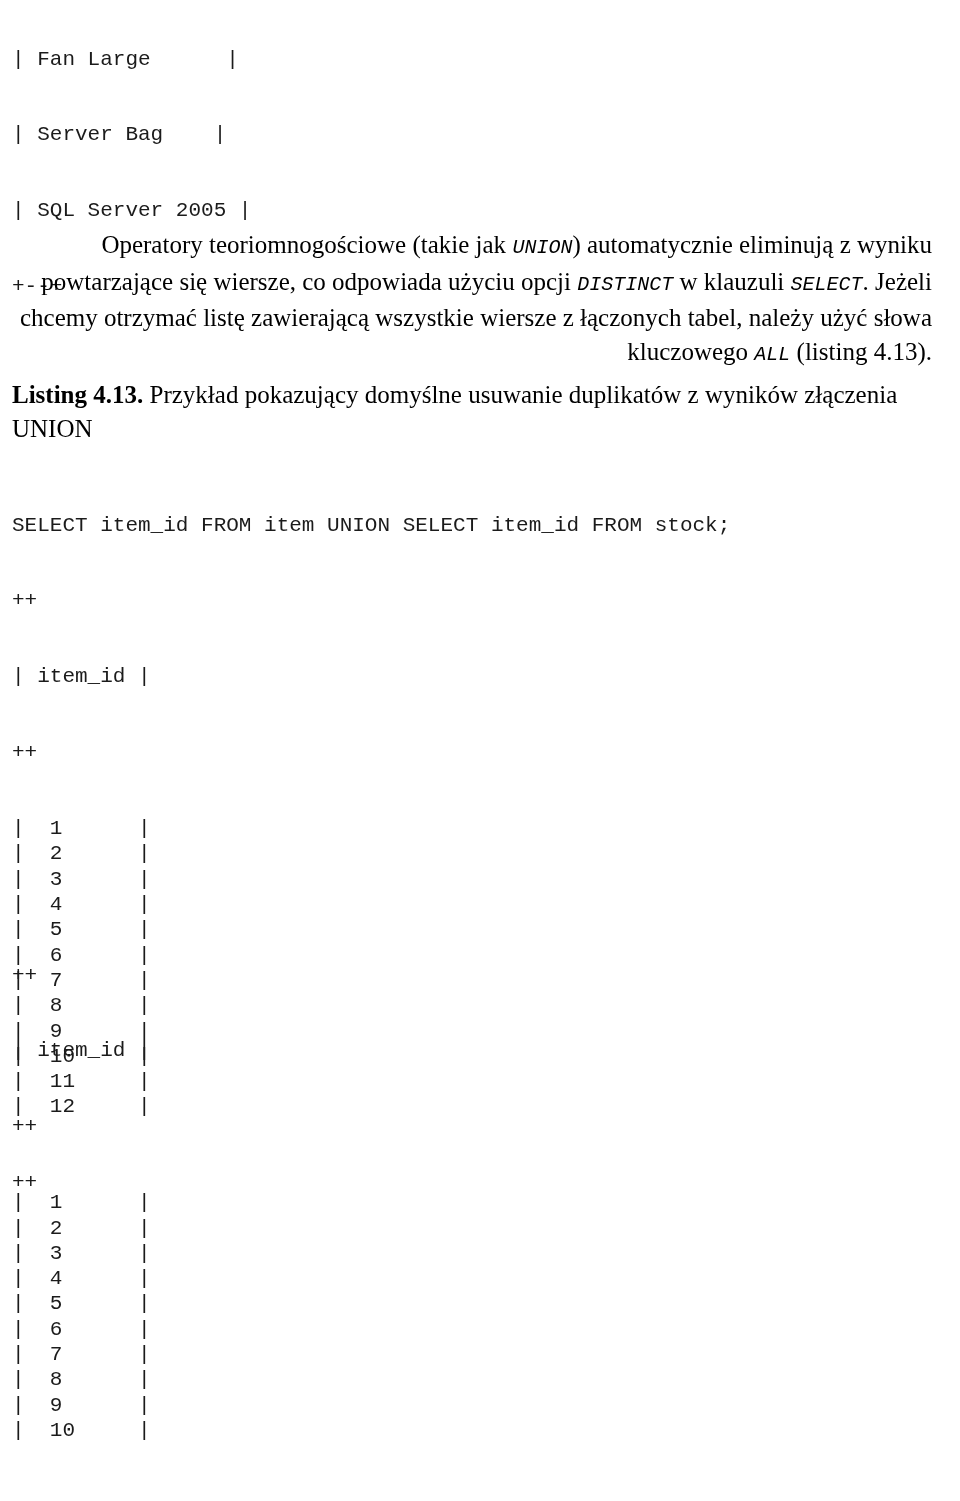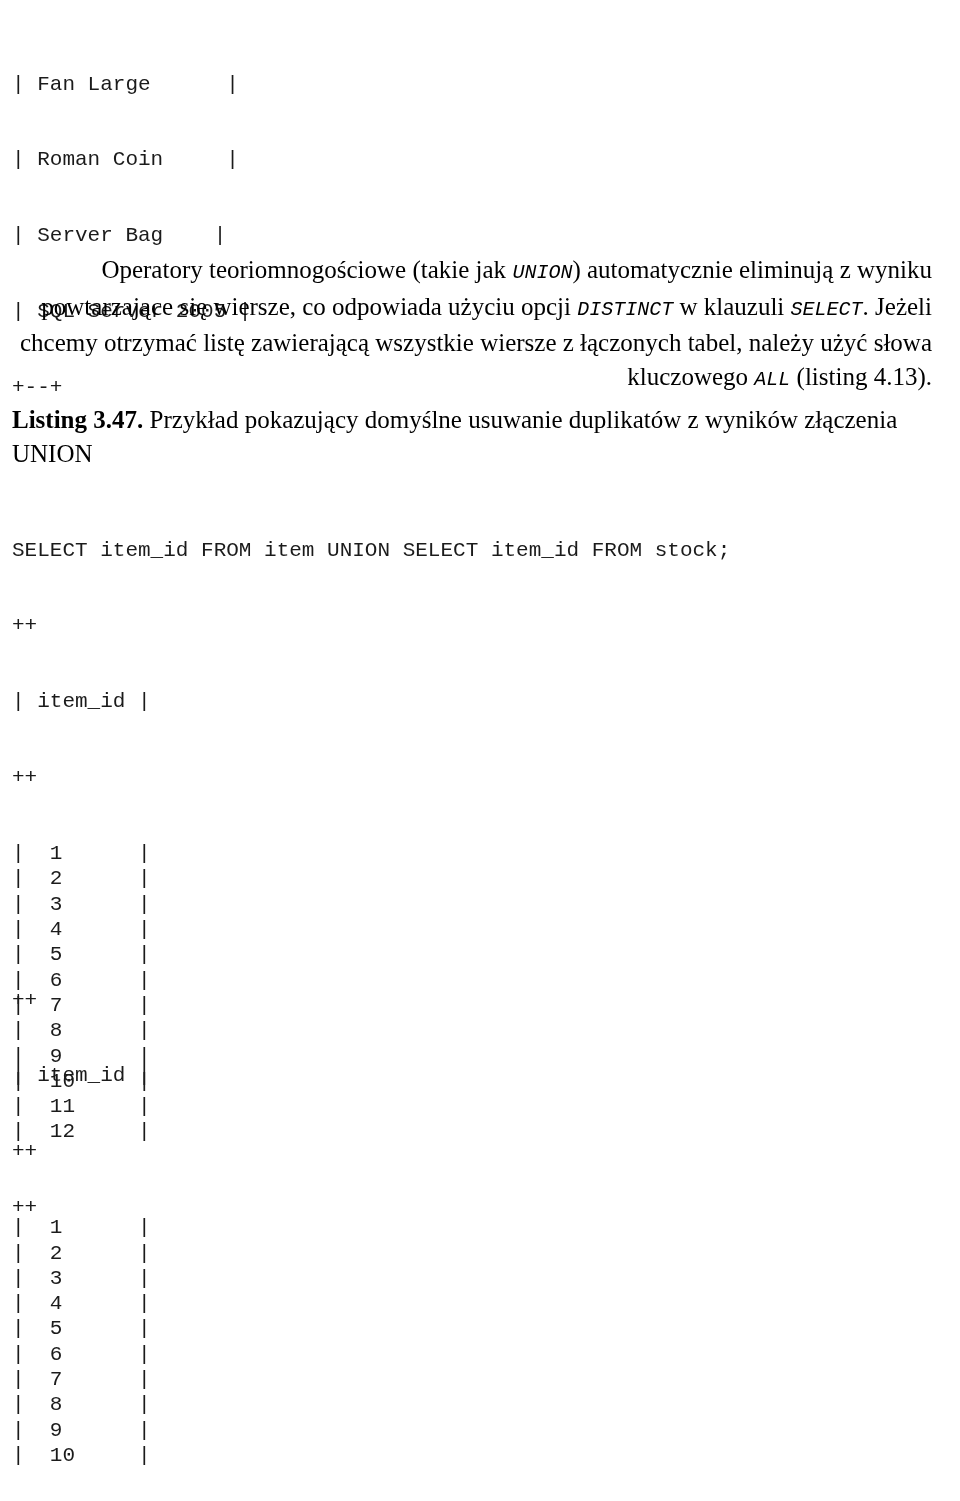--- a/index.html
+++ b/index.html
@@ -14,21 +14,20 @@
     overflow: hidden;
     color: #000000;
     font-family: "Liberation Serif", serif;
   }
 
   .page {
     position: relative;
     width: 960px;
     height: 1061px;
     padding: 0;
-    margin-top: 25px;
   }
 
   
   .mono-block {
     font-family: "Liberation Mono", "DejaVu Sans Mono", monospace;
     font-size: 21px;
     line-height: 25.3px;
     white-space: pre;
     color: #1b1b1b;
     letter-spacing: 0px;
@@ -69,32 +68,31 @@
     left: 12px;
   }
 </style>
 </head>
 <body>
 
 <div class="page">
 
   <div class="blk mono-block" style="top:-4px;">
     <div class="mono-line">| Fan Large      |</div>
-    <div class="mono-line">| Roman Coin     |</div>
     <div class="mono-line">| Server Bag    |</div>
     <div class="mono-line">| SQL Server 2005 |</div>
     <div class="mono-line">+--+</div>
   </div>
 
   <div class="blk prose" style="top:228px; width:920px;">
     <span>Operatory teoriomnogościowe (takie jak </span><span class="code-inline">UNION</span><span>) automatycznie eliminują z wyniku powtarzające się wiersze, co odpowiada użyciu opcji </span><span class="code-inline">DISTINCT</span><span> w klauzuli </span><span class="code-inline">SELECT</span><span>. Jeżeli chcemy otrzymać listę zawierającą wszystkie wiersze z łączonych tabel, należy użyć słowa kluczowego </span><span class="code-inline">ALL</span><span> (listing 4.13).</span>
   </div>
 
   <div class="blk caption" style="top:378px; width:930px;">
-    <span class="cap-label">Listing 3.47.</span><span> Przykład pokazujący domyślne usuwanie duplikatów z wyników złączenia UNION</span>
+    <span class="cap-label">Listing 4.13.</span><span> Przykład pokazujący domyślne usuwanie duplikatów z wyników złączenia UNION</span>
   </div>
 
   <div class="blk mono-block" style="top:462px;">
     <div class="mono-line">SELECT item_id FROM item UNION SELECT item_id FROM stock;</div>
     <div class="mono-line">++</div>
     <div class="mono-line">| item_id |</div>
     <div class="mono-line">++</div>
     <div class="mono-rows"><div class="mono-line">|  1      |</div><div class="mono-line">|  2      |</div><div class="mono-line">|  3      |</div><div class="mono-line">|  4      |</div><div class="mono-line">|  5      |</div><div class="mono-line">|  6      |</div><div class="mono-line">|  7      |</div><div class="mono-line">|  8      |</div><div class="mono-line">|  9      |</div><div class="mono-line">|  10     |</div><div class="mono-line">|  11     |</div><div class="mono-line">|  12     |</div></div>
     <div class="mono-line">++</div>
   </div>

